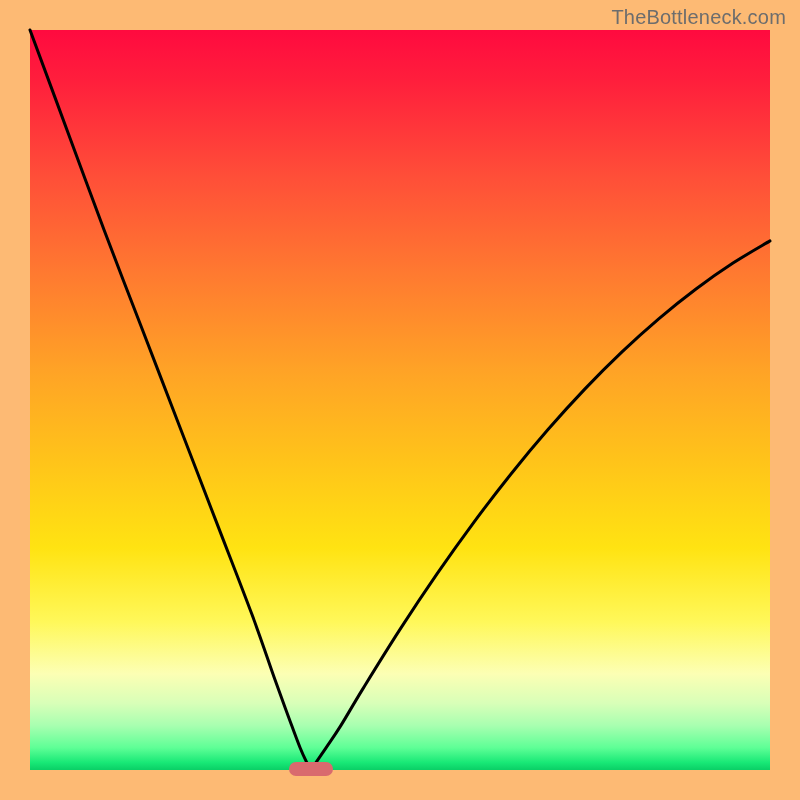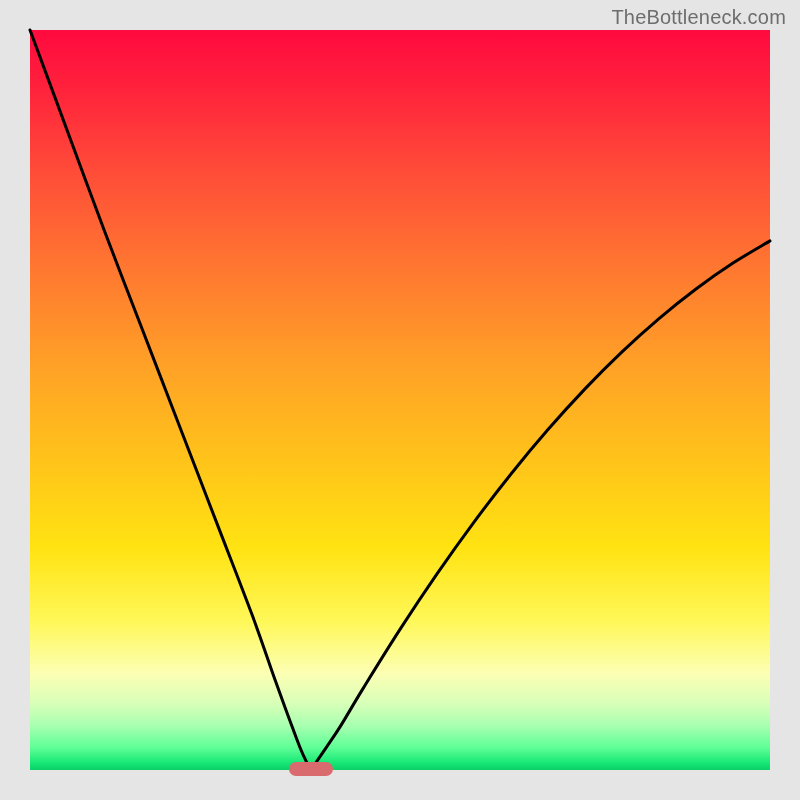--- a/index.html
+++ b/index.html
@@ -7,21 +7,21 @@
     padding: 0;
     width: 800px;
     height: 800px;
     overflow: hidden;
     background: #000;
     font-family: Arial, Helvetica, sans-serif;
   }
   .frame {
     position: absolute;
     inset: 0;
-    background: #e5e5e5;
+    background: #fdba74;
   }
   .plot {
     position: absolute;
     left: 30px;
     top: 30px;
     width: 740px;
     height: 740px;
     background: linear-gradient(to bottom,
       #ff0a3f 0%,
       #ff1f3c 7%,

